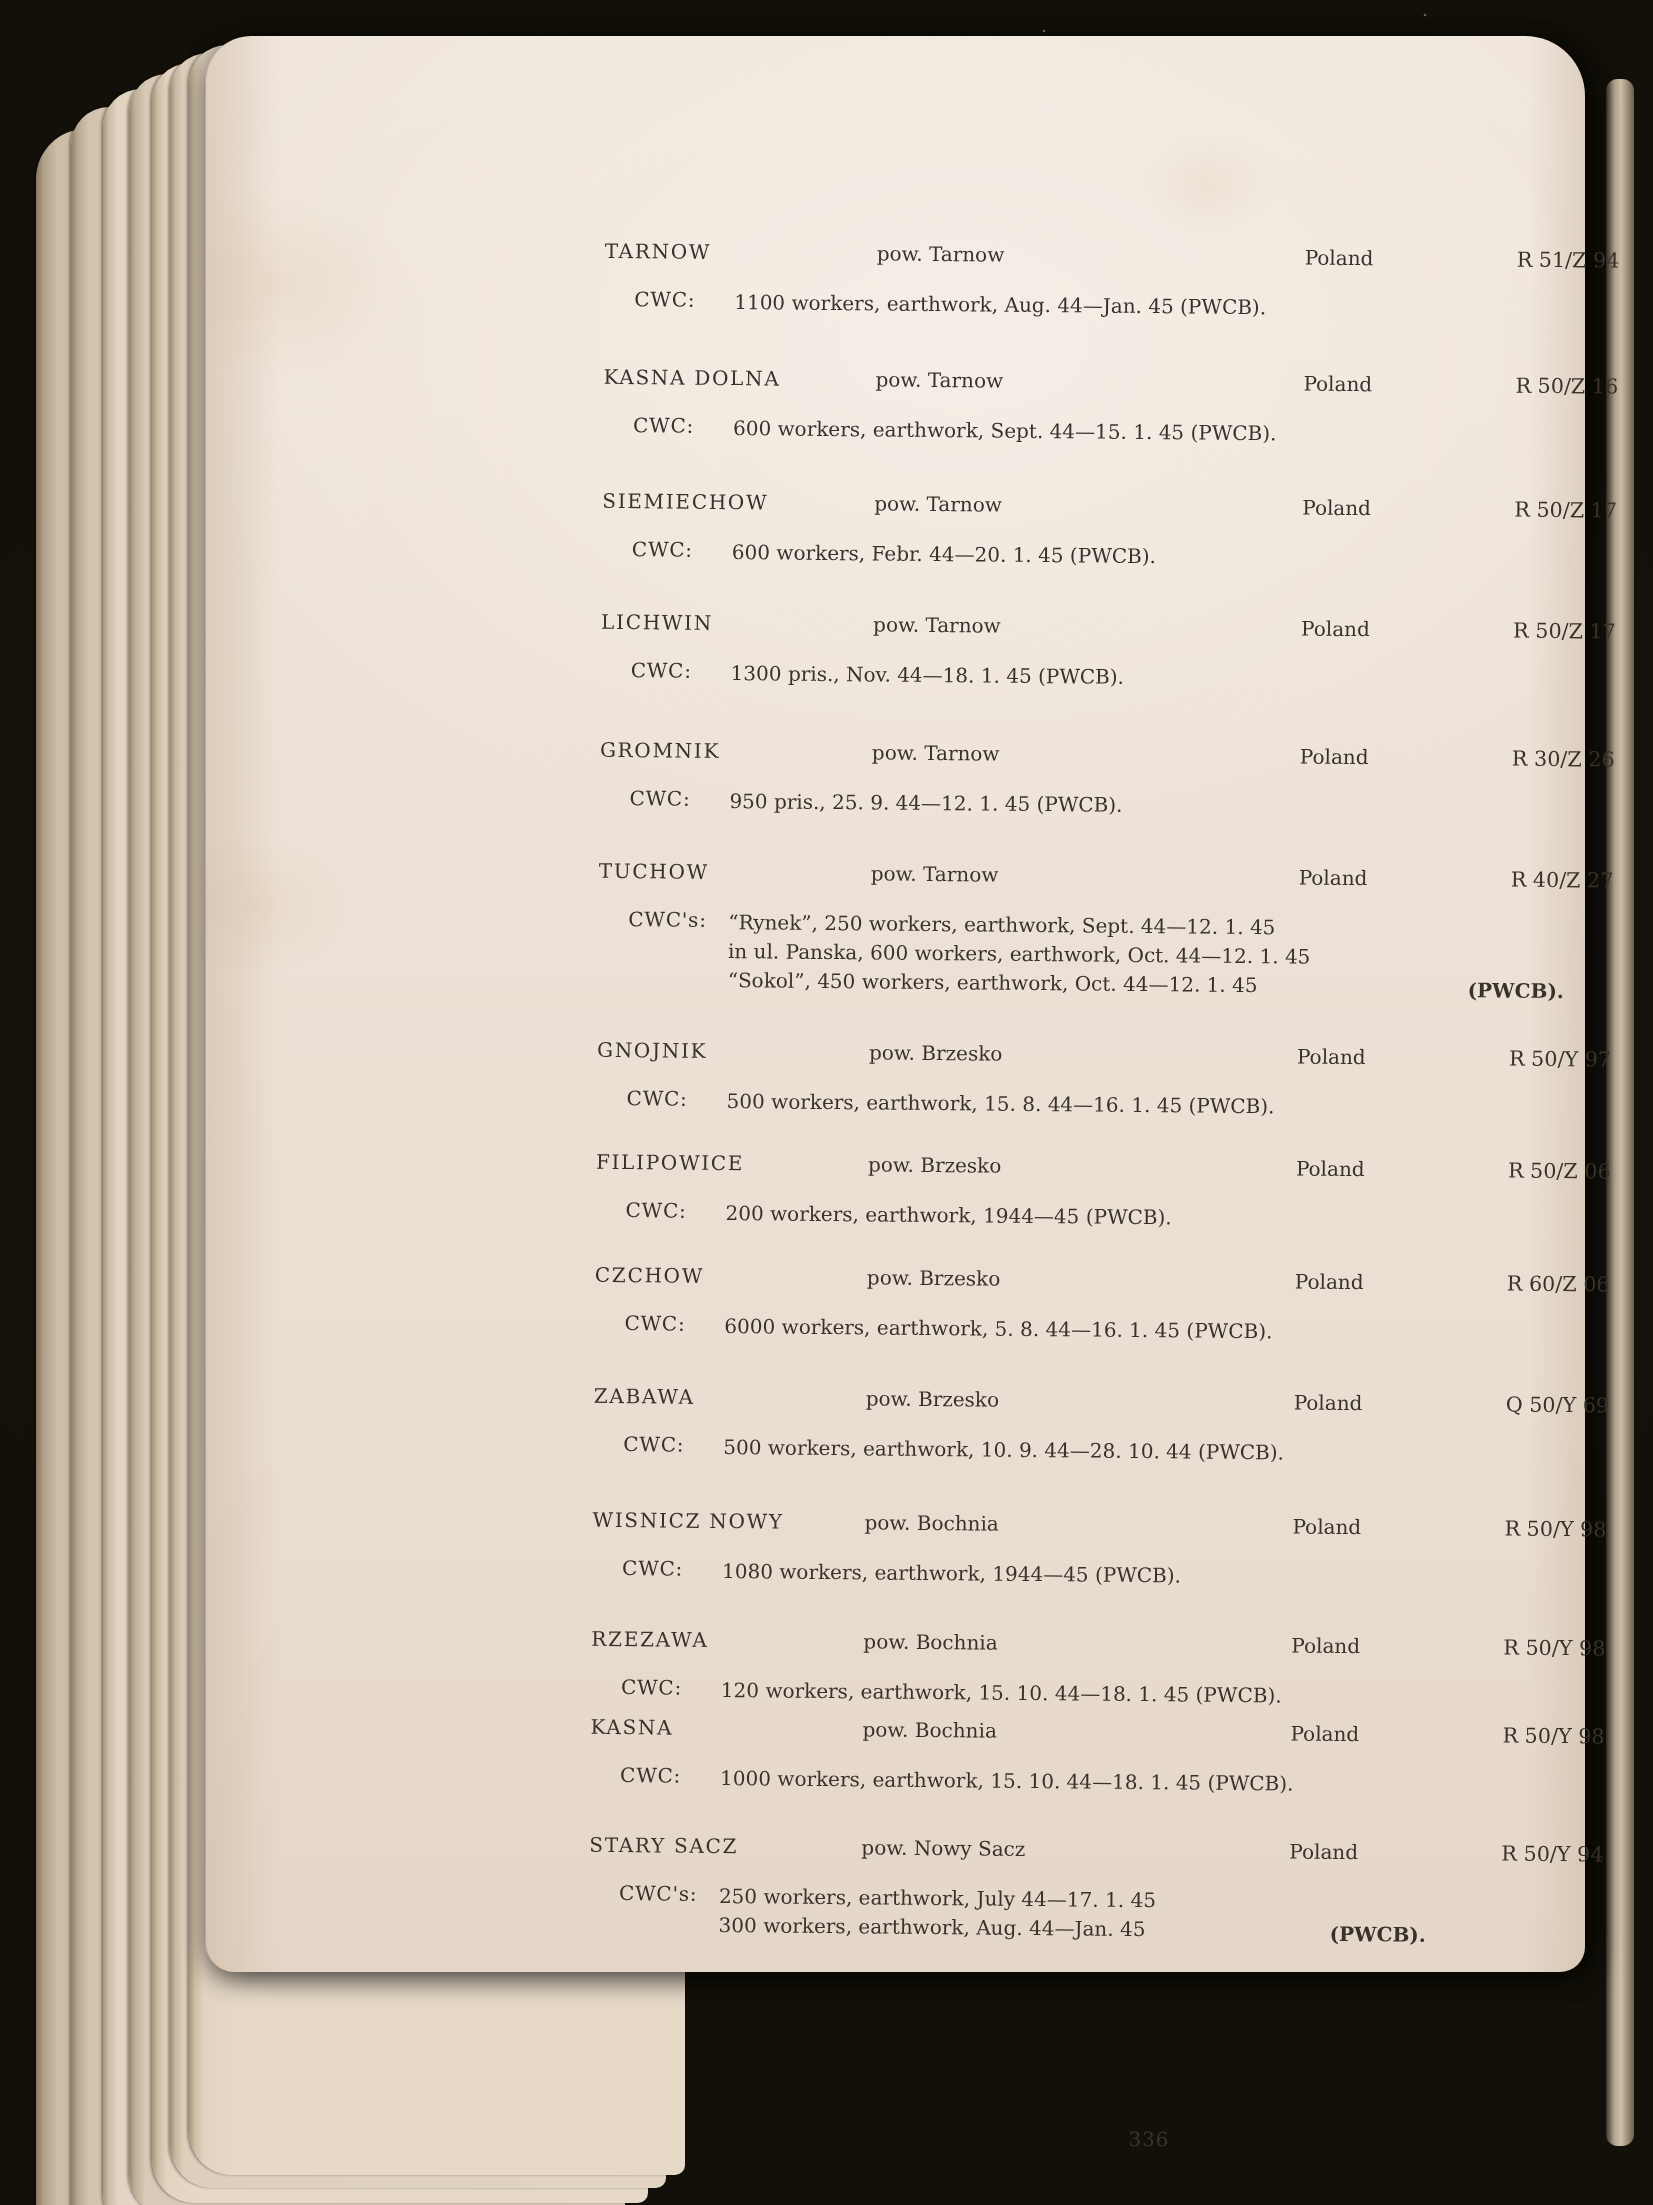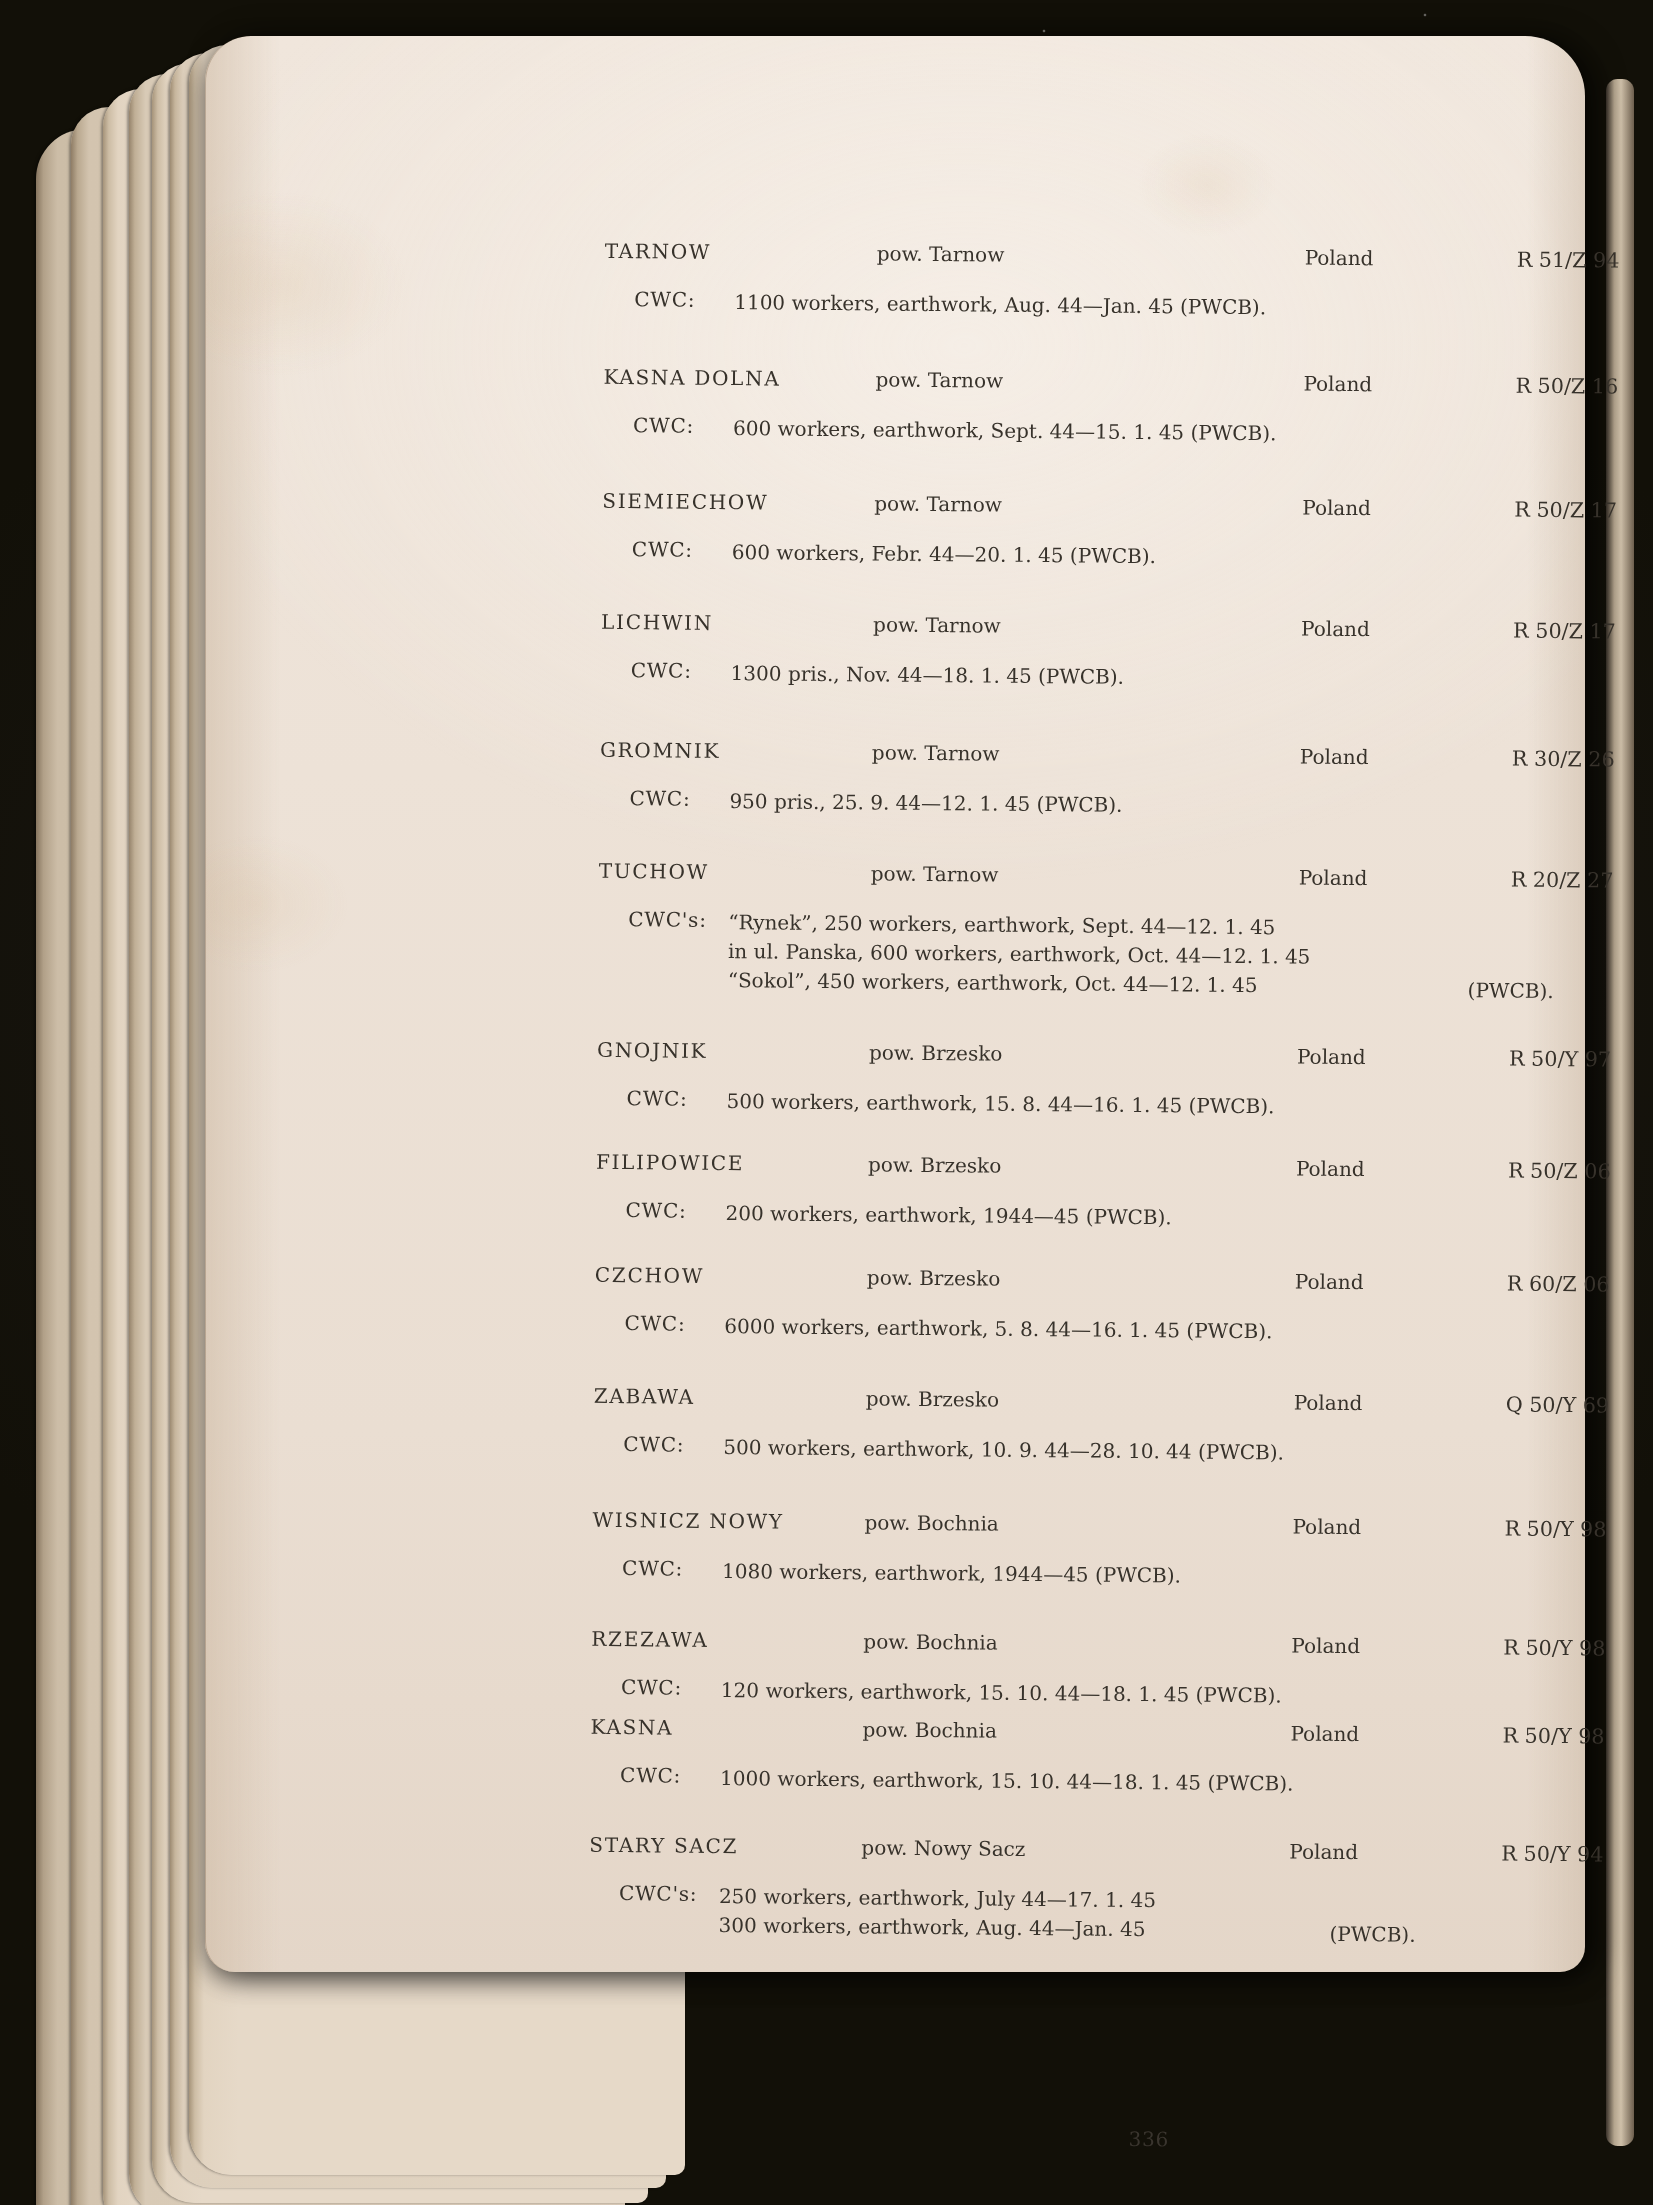--- a/index.html
+++ b/index.html
@@ -80,21 +80,21 @@
   .entry:nth-child(14){top:1612px;}
   .entry-head{position:relative;height:28px;font-size:20px;}
   .camp-name{position:absolute;left:0;letter-spacing:1.7px;}
   .district{position:absolute;left:272px;}
   .country{position:absolute;left:700px;}
   .map-code{position:absolute;left:912px;font-size:20.7px;}
   .entry-body{position:relative;margin-top:20px;font-size:20px;}
   .cwc-label{position:absolute;left:30px;top:0;letter-spacing:0.8px;}
   .cwc-lines{margin-left:130px;}
   .cwc-line{line-height:29px;white-space:nowrap;}
-  .pwcb{position:absolute;bottom:0;font-size:20px;}
+  .pwcb{position:absolute;bottom:0;font-size:20px;font-weight:bold;}
   .entry:nth-child(6) .pwcb{left:870px;}
   .entry:nth-child(14) .pwcb{left:741px;}
   .page-number{
     position:absolute;left:542px;top:1901px;
     font-size:20px;letter-spacing:0.8px;color:#3a352e;
   }
 </style>
 </head>
 <body>
 
@@ -183,21 +183,21 @@
               <div class="cwc-line">950 pris., 25. 9. 44—12. 1. 45 (PWCB).</div>
             </div>
 
     </div>
   </div>
         <div class="entry">
     <div class="entry-head">
       <span class="camp-name">TUCHOW</span>
       <span class="district">pow. Tarnow</span>
       <span class="country">Poland</span>
-      <span class="map-code">R 20/Z 27</span>
+      <span class="map-code">R 40/Z 27</span>
     </div>
     <div class="entry-body">
       <span class="cwc-label">CWC's:</span>
       <div class="cwc-lines">
               <div class="cwc-line">“Rynek”, 250 workers, earthwork, Sept. 44—12. 1. 45</div>
               <div class="cwc-line">in ul. Panska, 600 workers, earthwork, Oct. 44—12. 1. 45</div>
               <div class="cwc-line">“Sokol”, 450 workers, earthwork, Oct. 44—12. 1. 45</div>
             </div>
       <span class="pwcb">(PWCB).</span>
     </div>

